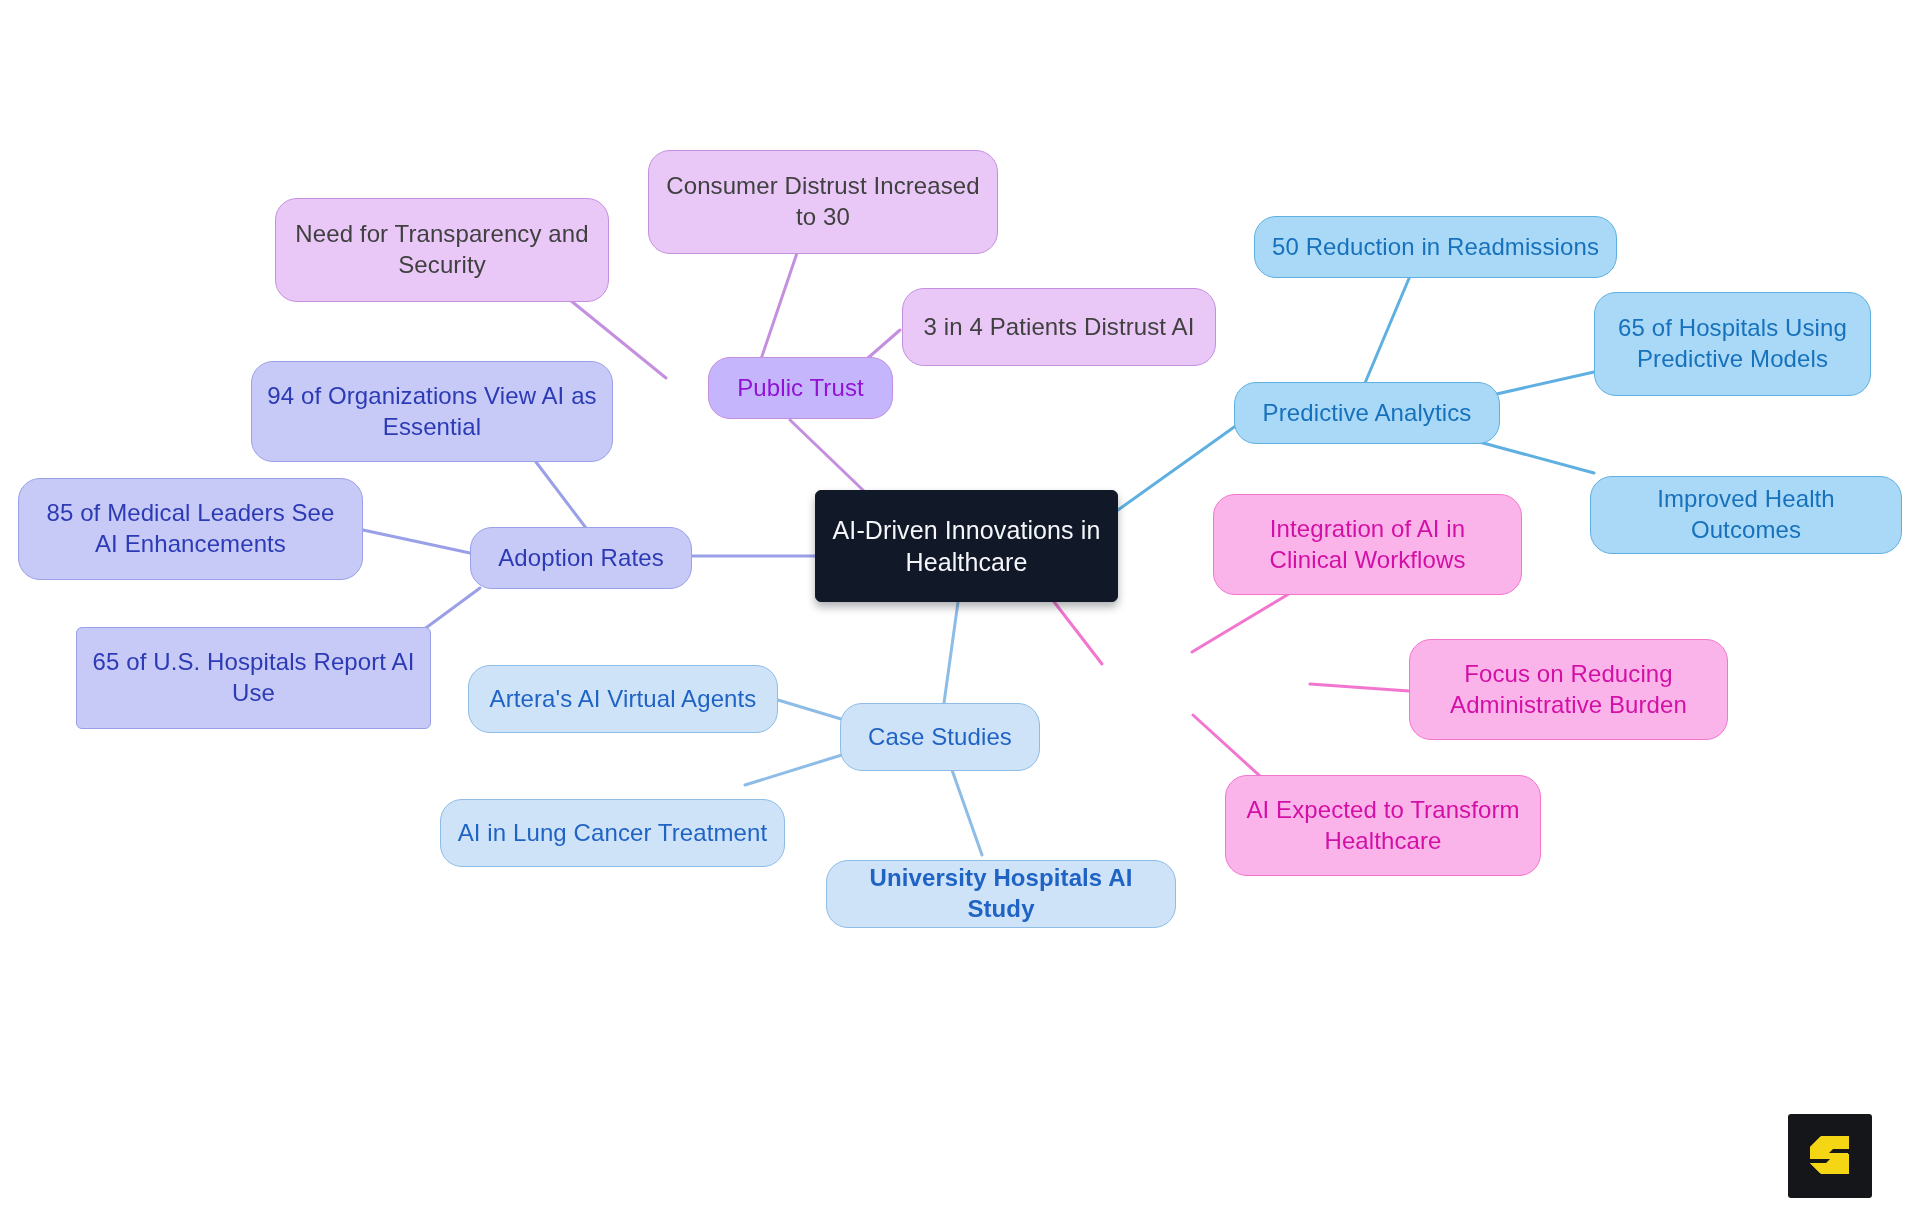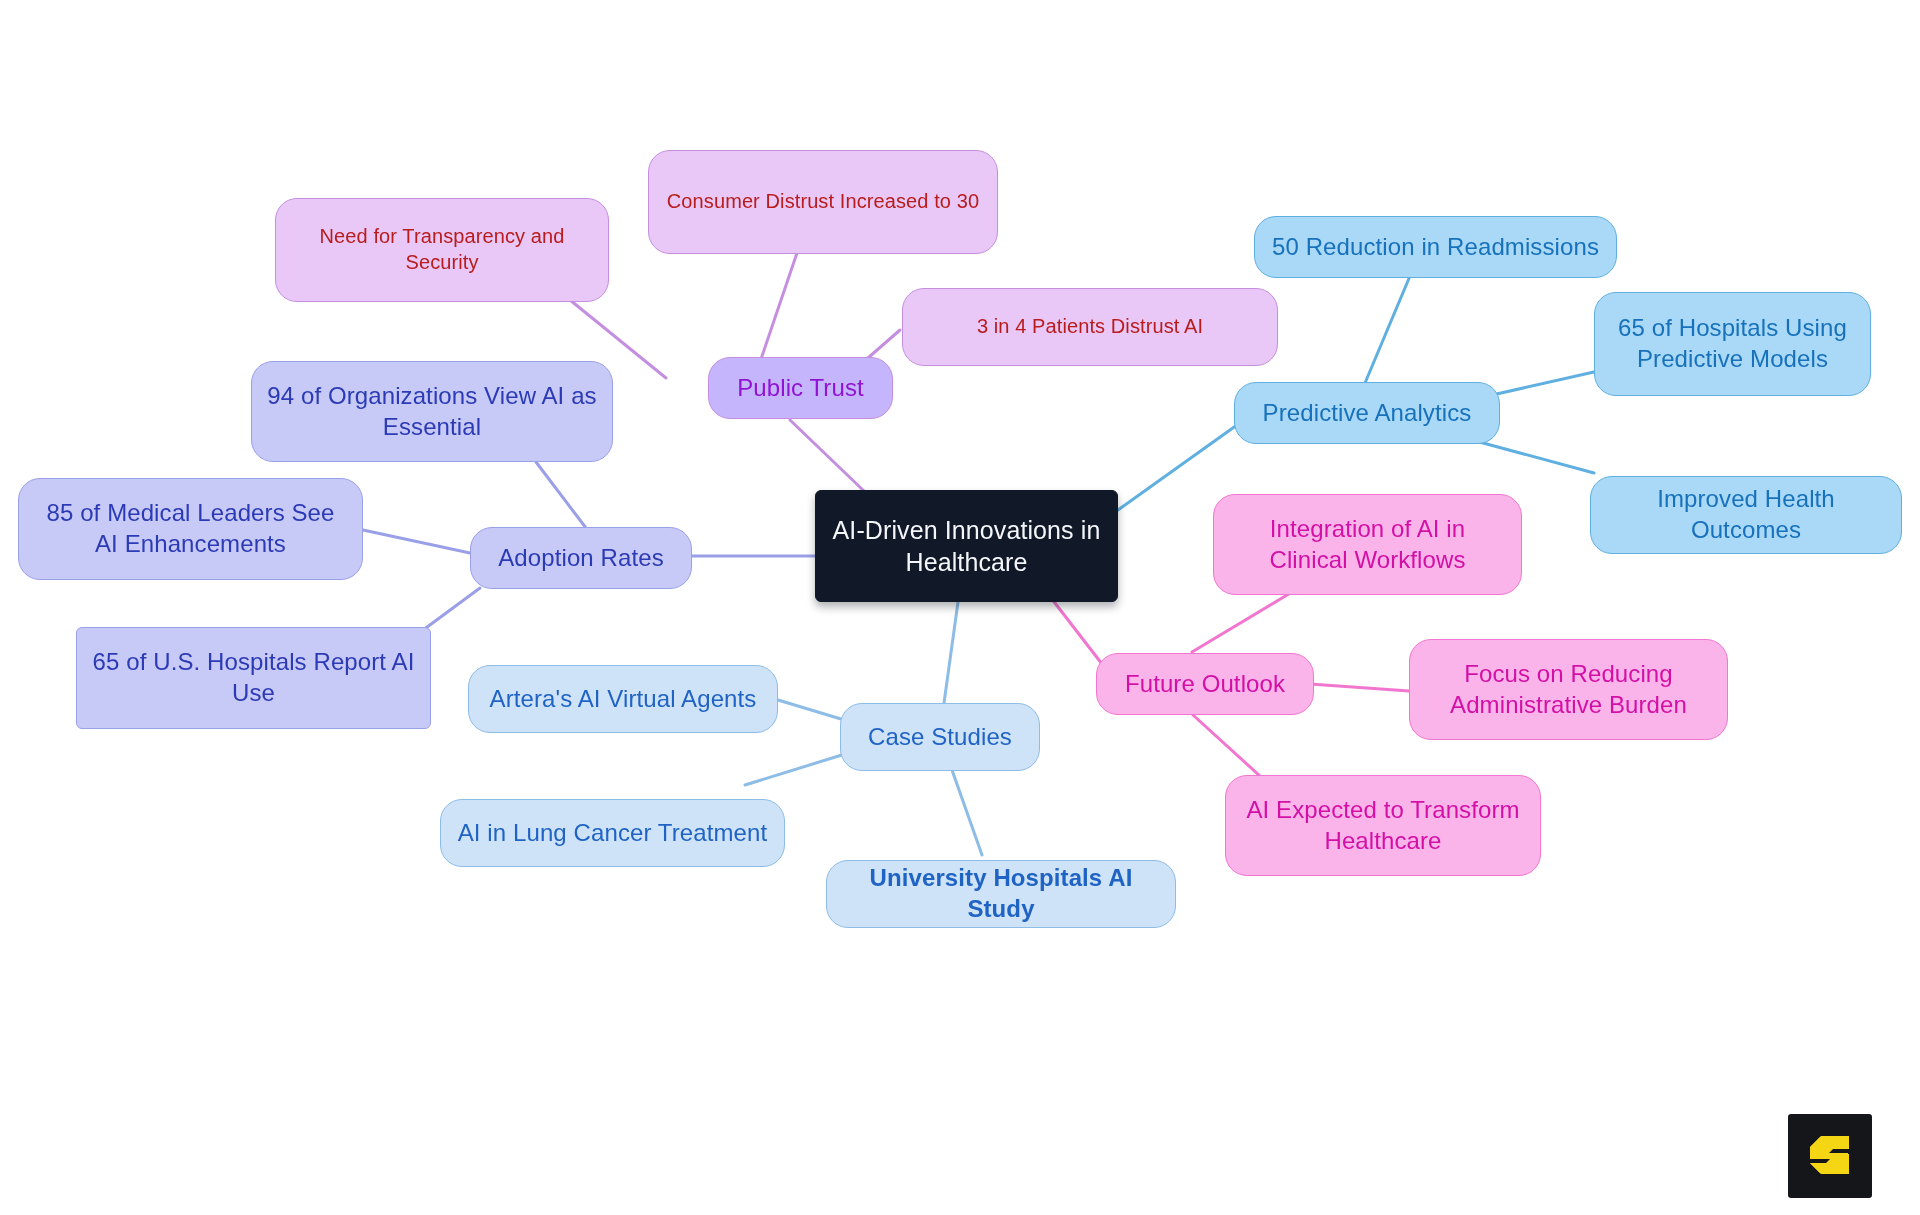--- a/index.html
+++ b/index.html
@@ -60,22 +60,22 @@
   .n-violet {
     background: #c4b5fd;
     border-color: #c58fe0;
     color: #9114d4;
     font-size: 24px;
     margin-left: 48px;
   }
   .n-violet-branch {
     background: #e9c8f7;
     border-color: #c58fe0;
-    color: #b91c1c;
-    font-size: 20px;
+    color: #404040;
+    font-size: 24px;
   }
 
   
   .n-lavender {
     background: #c7caf6;
     border-color: #9aa0e8;
     color: #2c3bb5;
     font-size: 24px;
   }
 
@@ -172,21 +172,21 @@
   </div>
 
   <div class="node n-violet-branch" style="left:648px; top:150px; width:350px; height:104px;">
     <span class="node-label">Consumer Distrust Increased to 30</span>
   </div>
 
   <div class="node n-violet-branch" style="left:275px; top:198px; width:334px; height:104px;">
     <span class="node-label">Need for Transparency and Security</span>
   </div>
 
-  <div class="node n-violet-branch" style="left:902px; top:288px; width:376px; height:78px;">
+  <div class="node n-violet-branch" style="left:902px; top:288px; width:314px; height:78px;">
     <span class="node-label">3 in 4 Patients Distrust AI</span>
   </div>
 
   <div class="node n-lavender" style="left:470px; top:527px; width:222px; height:62px;">
     <span class="node-label">Adoption Rates</span>
   </div>
 
   <div class="node n-lavender" style="left:251px; top:361px; width:362px; height:101px;">
     <span class="node-label">94 of Organizations View AI as Essential</span>
   </div>
@@ -224,23 +224,20 @@
   </div>
 
   <div class="node n-lightblue" style="left:440px; top:799px; width:345px; height:68px;">
     <span class="node-label">AI in Lung Cancer Treatment</span>
   </div>
 
   <div class="node n-lightblue" style="left:826px; top:860px; width:350px; height:68px;font-weight:bold;">
     <span class="node-label">University Hospitals AI Study</span>
   </div>
 
-  <div class="node n-pink" style="left:1096px; top:653px; width:218px; height:62px;">
-    <span class="node-label">Future Outlook</span>
-  </div>
 
   <div class="node n-pink" style="left:1213px; top:494px; width:309px; height:101px;">
     <span class="node-label">Integration of AI in Clinical Workflows</span>
   </div>
 
   <div class="node n-pink" style="left:1409px; top:639px; width:319px; height:101px;">
     <span class="node-label">Focus on Reducing Administrative Burden</span>
   </div>
 
   <div class="node n-pink" style="left:1225px; top:775px; width:316px; height:101px;">

